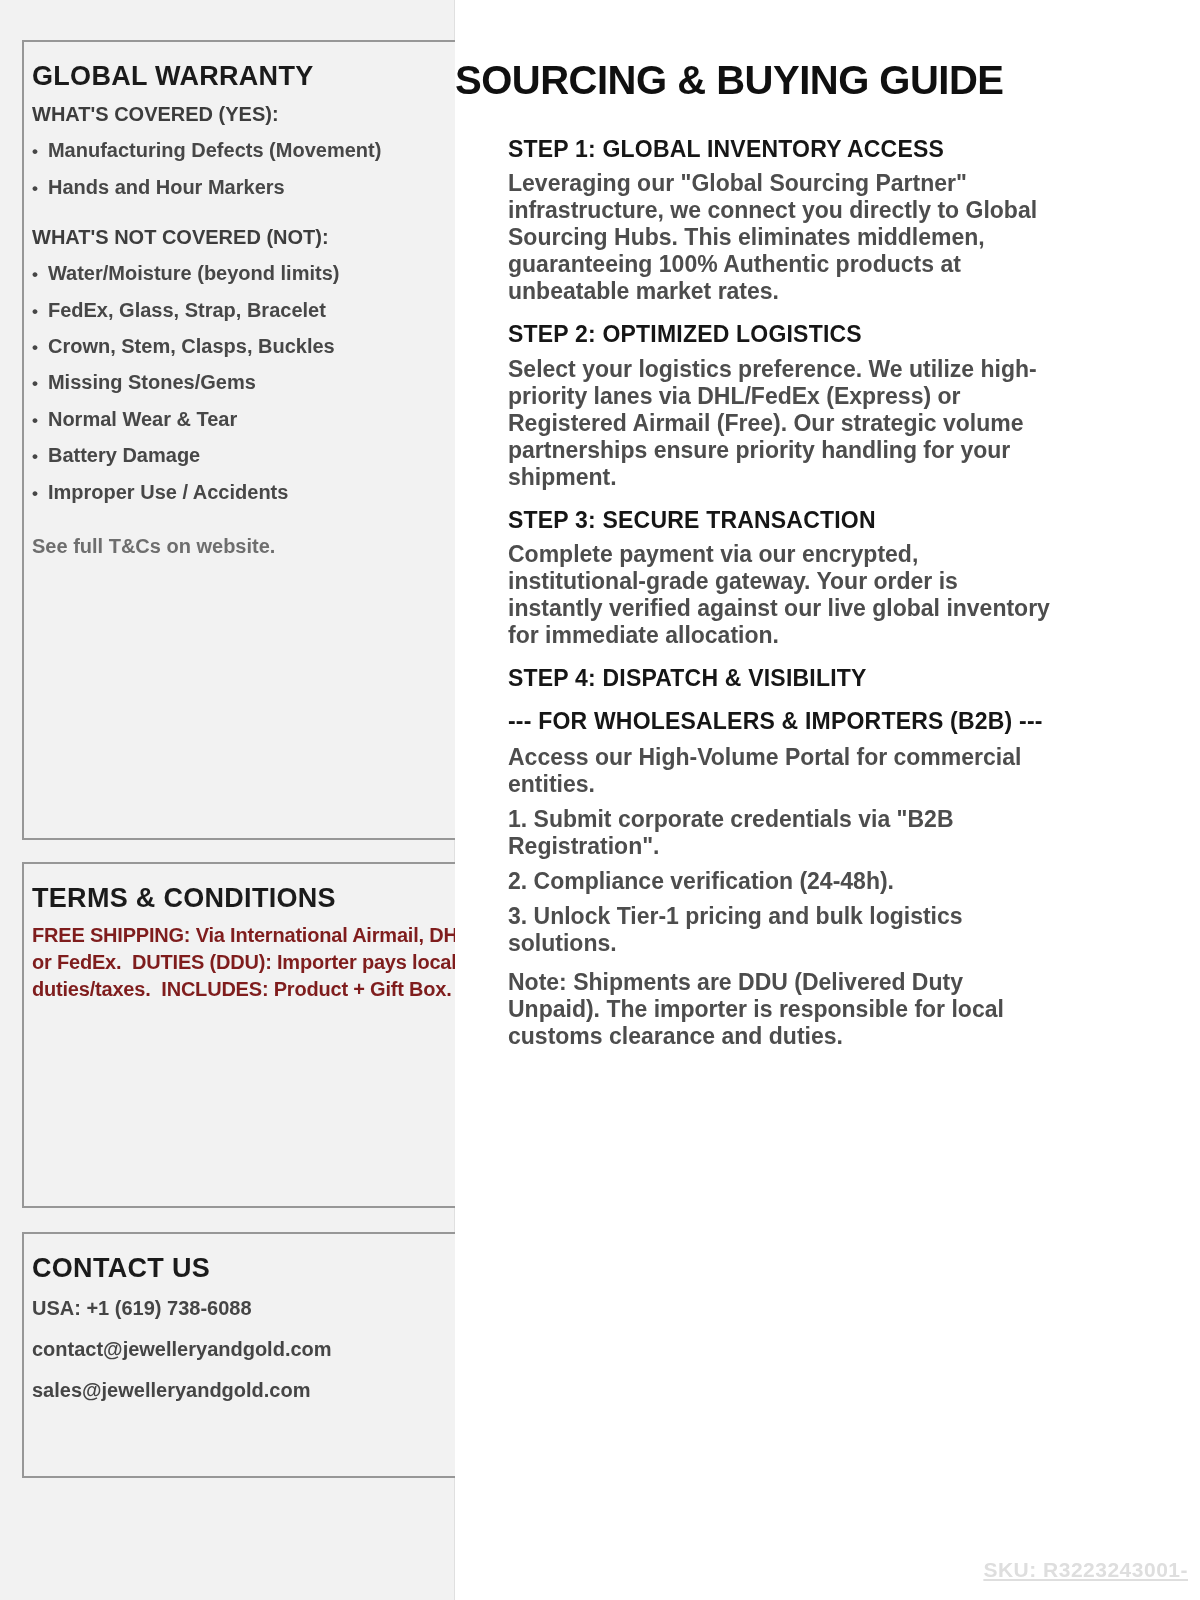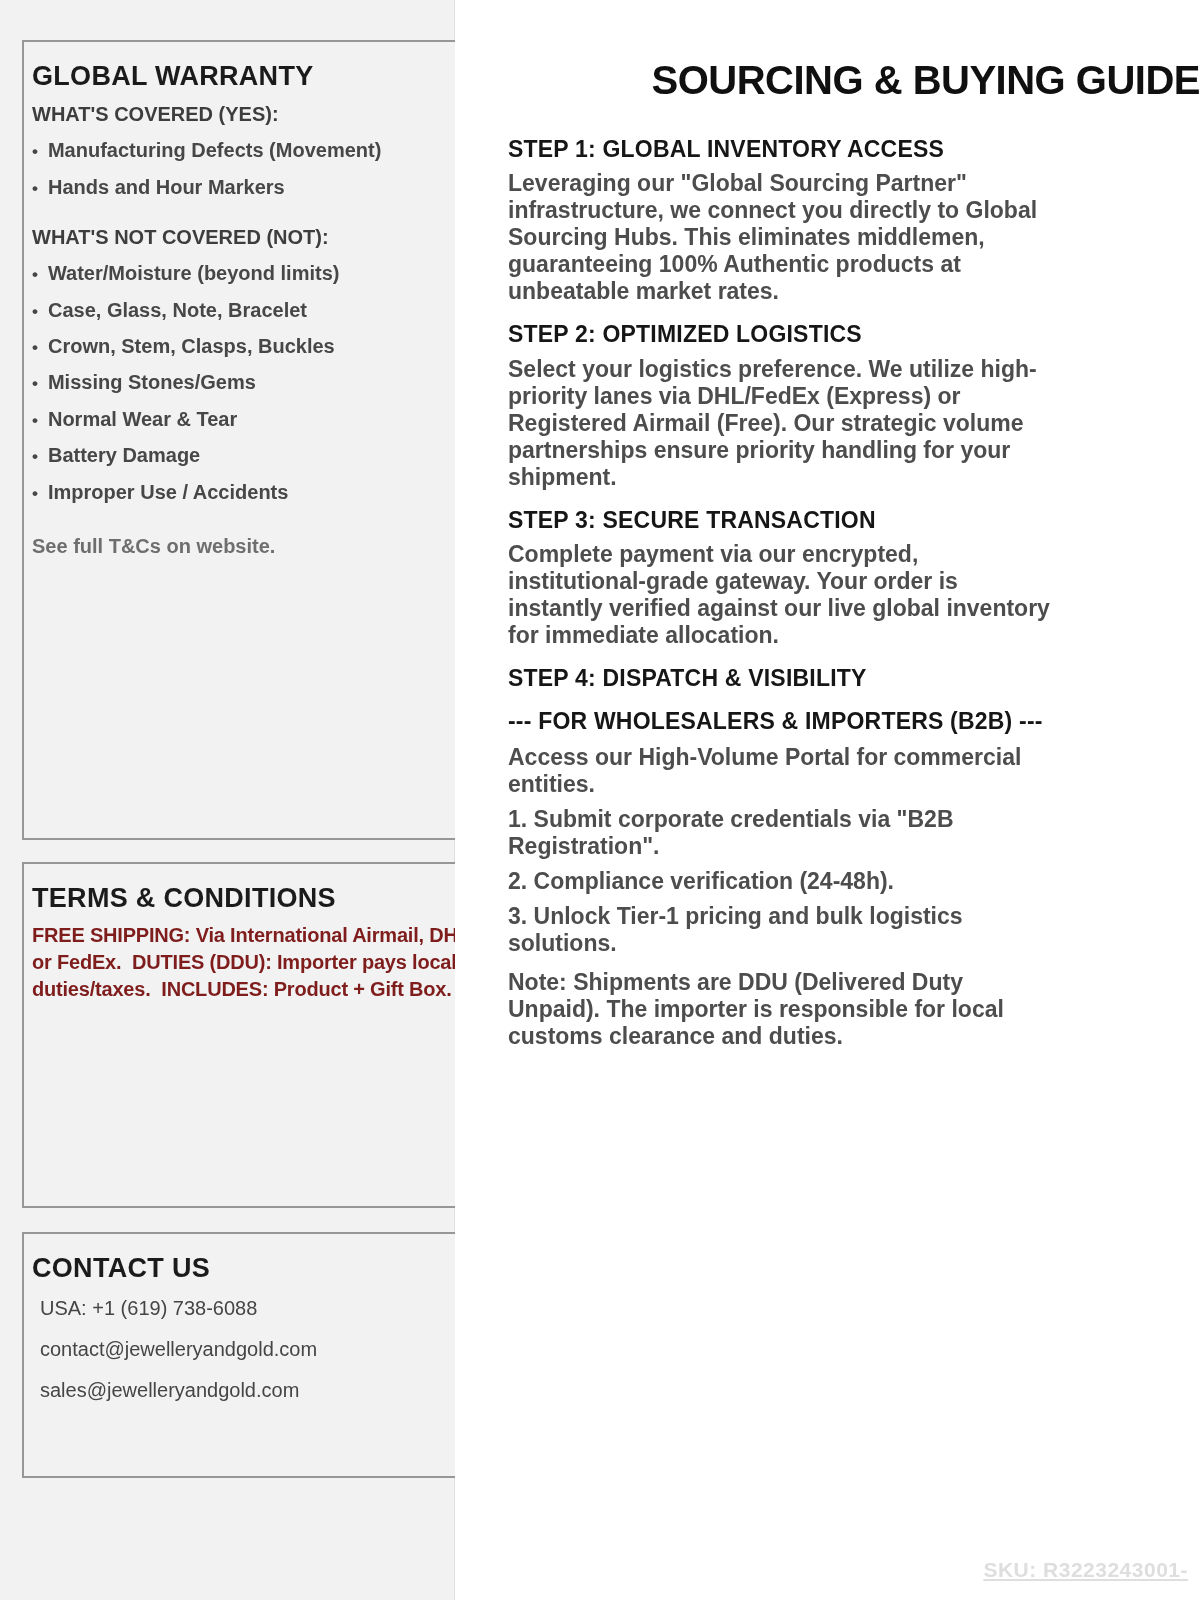--- a/index.html
+++ b/index.html
@@ -65,36 +65,36 @@
     color: #6e6e6e; line-height: 1.2;
   }
   .terms-body {
     margin: 8px 0 0 0;
     font-size: 20px; font-weight: 700;
     color: #7f1d1d; line-height: 1.33;
     letter-spacing: -0.2px;
     white-space: pre-wrap;
   }
   .contact-line {
-    margin: 16px 0 0 8px;
-    font-size: 20px; font-weight: 400;
+    margin: 16px 0 0 0;
+    font-size: 20px; font-weight: 700;
     color: #454545; line-height: 1.25;
   }
   .contact-line.first { margin-top: 12px; }
 
   
   .main {
     position: absolute; left: 455px; top: 0;
     width: 745px; height: 1600px;
     background: #ffffff;
   }
   .guide-title {
     margin: 58px 0 0 0;
     width: 745px;
-    text-align: right;
+    text-align: left;
     font-size: 40px; font-weight: 700;
     color: #101010; letter-spacing: -0.5px;
     line-height: 1.1;
   }
   .step-heading {
     margin: 16px 0 0 53px;
     font-size: 23px; font-weight: 700;
     color: #161616; line-height: 1.15;
     letter-spacing: 0.2px;
   }
@@ -125,21 +125,21 @@
     <section class="box box-warranty">
       <h2 class="box-title">GLOBAL WARRANTY</h2>
       <h3 class="sub-heading">WHAT'S COVERED (YES):</h3>
       <ul class="bullet-list">
         <li>Manufacturing Defects (Movement)</li>
         <li>Hands and Hour Markers</li>
       </ul>
       <h3 class="sub-heading gap">WHAT'S NOT COVERED (NOT):</h3>
       <ul class="bullet-list">
         <li>Water/Moisture (beyond limits)</li>
-        <li>Case, Glass, Note, Bracelet</li>
+        <li>FedEx, Glass, Strap, Bracelet</li>
         <li>Crown, Stem, Clasps, Buckles</li>
         <li>Missing Stones/Gems</li>
         <li>Normal Wear &amp; Tear</li>
         <li>Battery Damage</li>
         <li>Improper Use / Accidents</li>
       </ul>
       <p class="footnote">See full T&amp;Cs on website.</p>
     </section>
 
     <section class="box box-terms">

